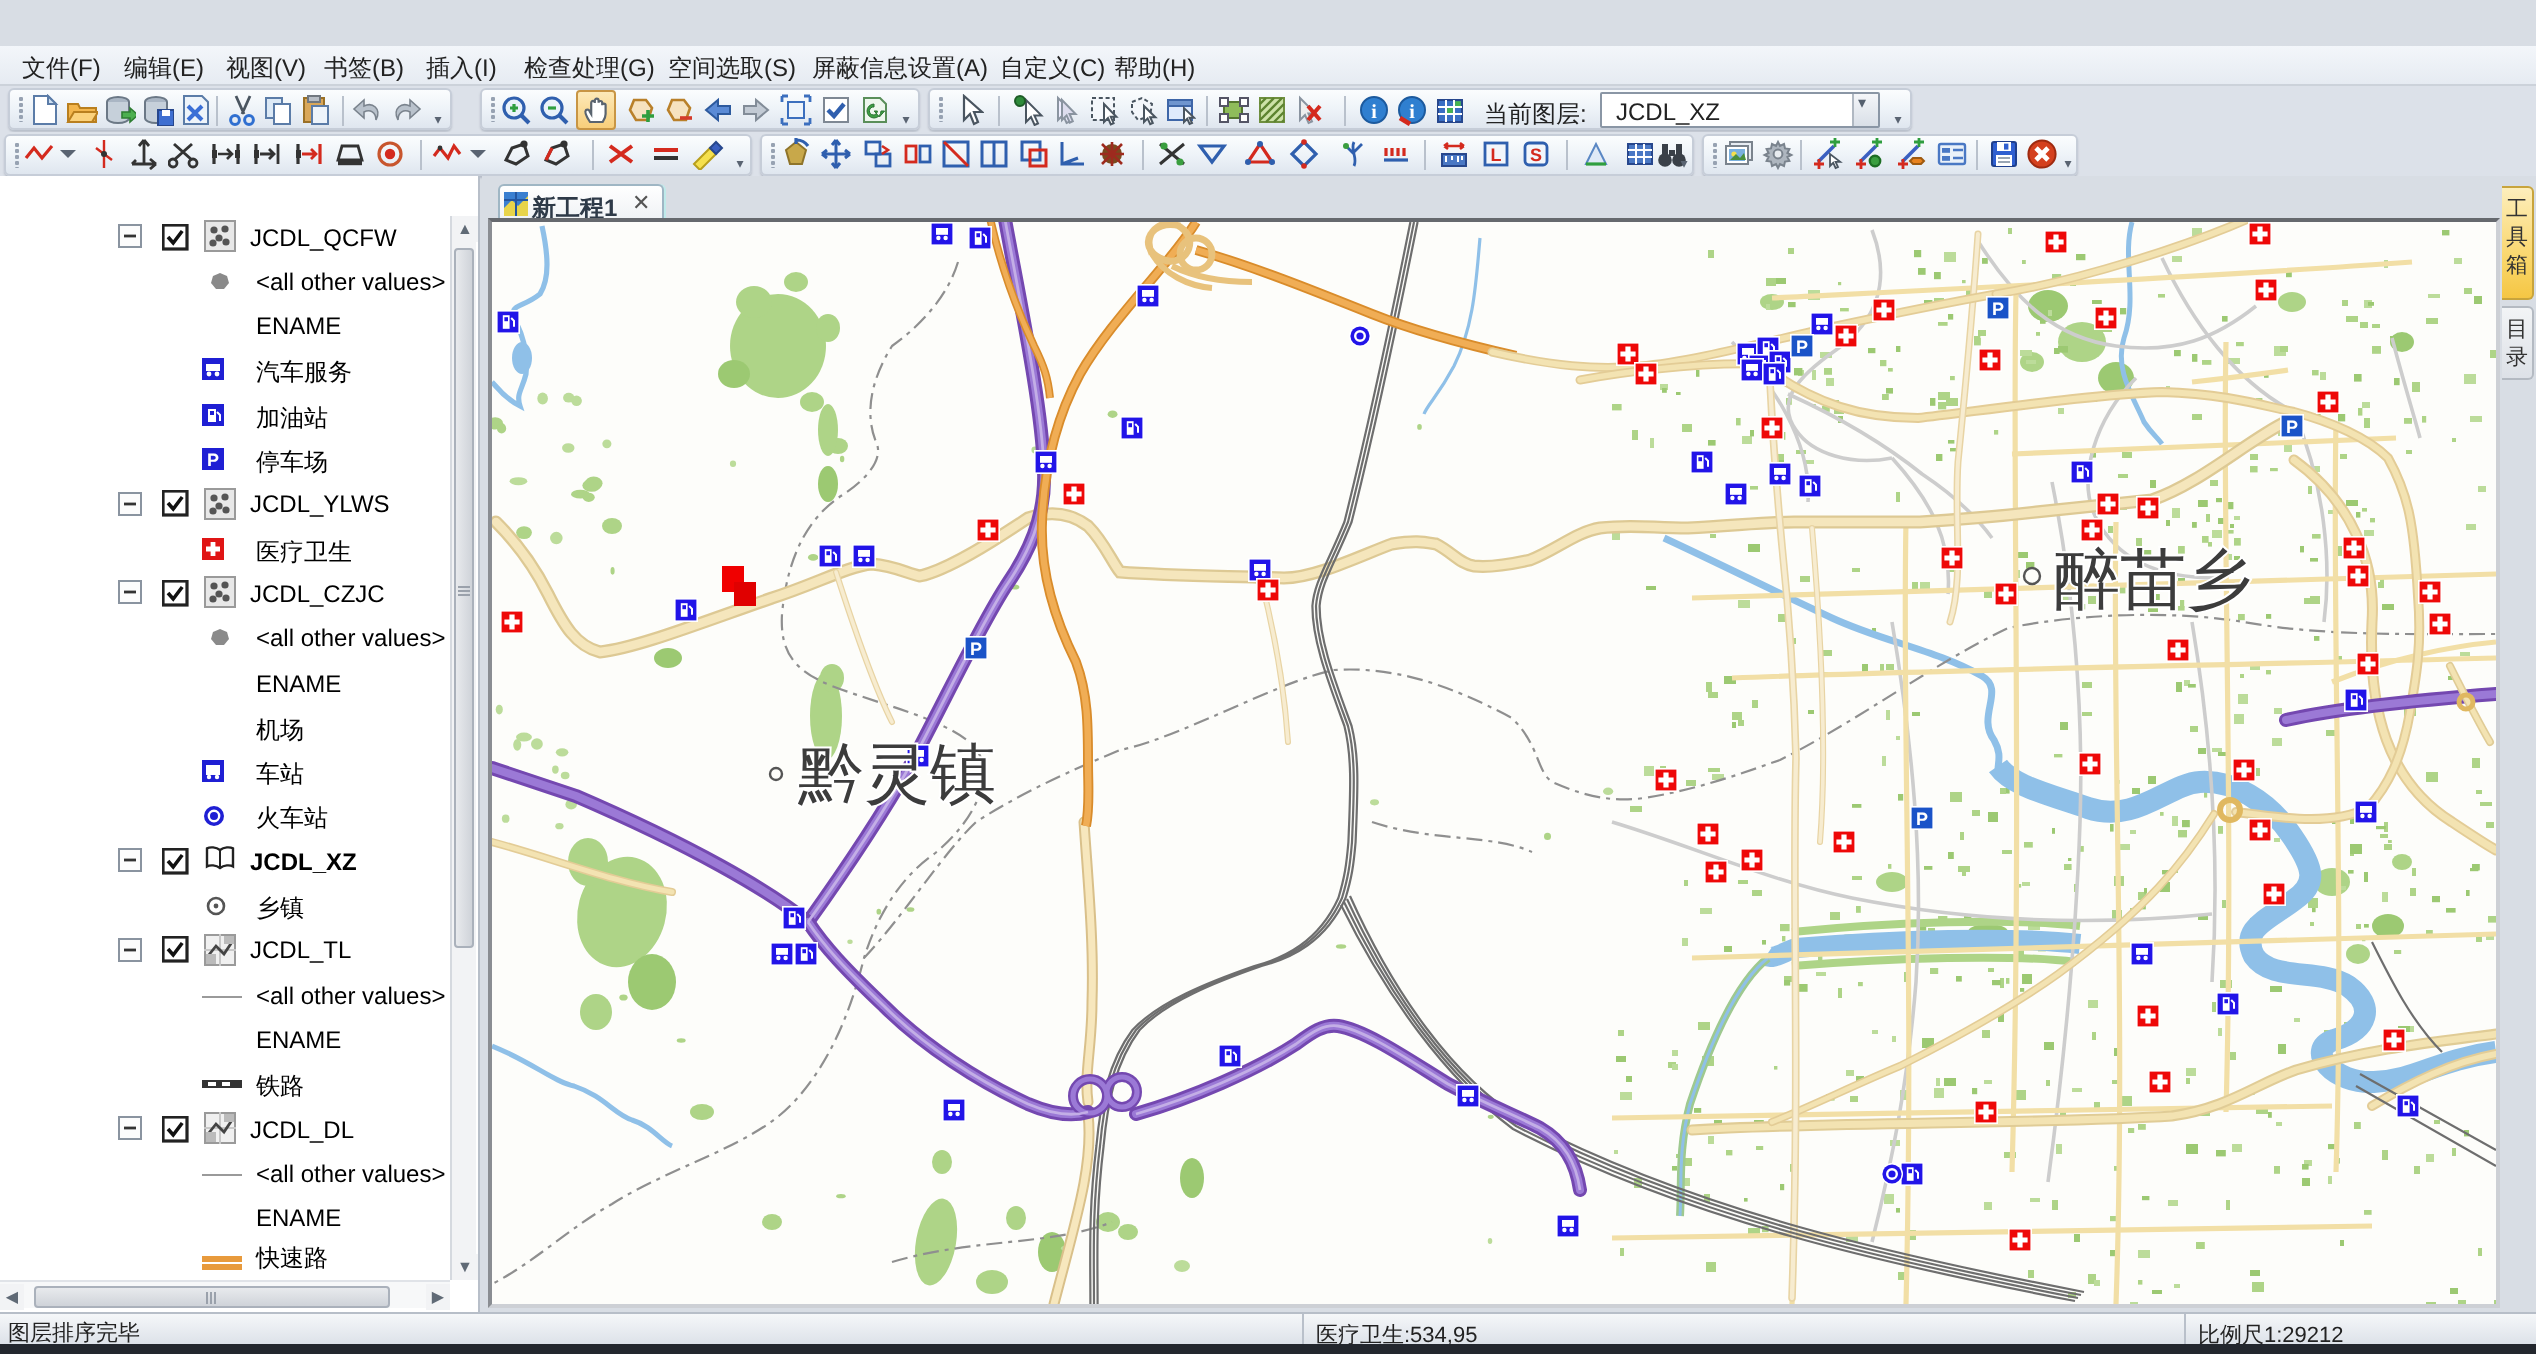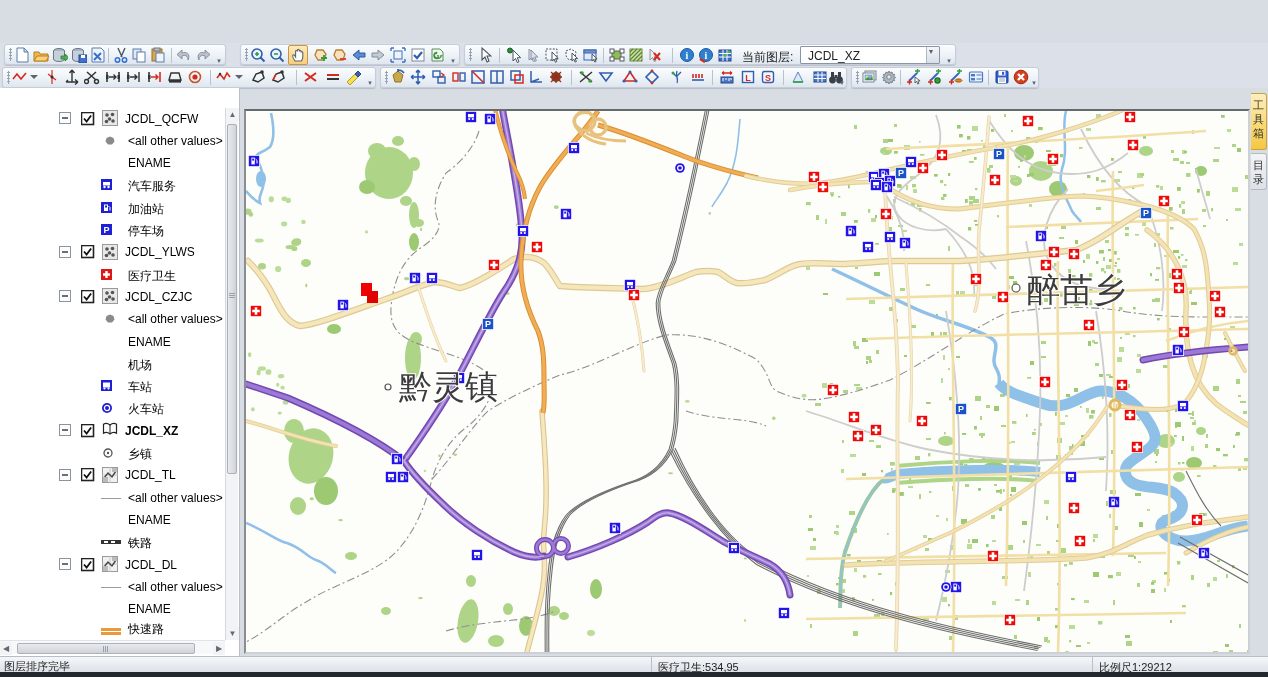--- a/index.html
+++ b/index.html
@@ -43,20 +43,32 @@
 #mapsvg{position:absolute;left:0px;top:0px;}
 
 #rtabs{left:1250px;top:88px;width:18px;height:568px;background:#d8dde4;}
 .rtab{position:absolute;left:1px;width:16px;border:1px solid #b4bac2;border-left:none;border-radius:0 3px 3px 0;font-size:11px;color:#333;text-align:center;padding-top:4px;}
 .rtab div{height:14px;line-height:14px;}
 #rtab1{top:5px;height:57px;background:linear-gradient(180deg,#fdeebc,#f9d464 70%,#f5c644);border-color:#c8a43c;}
 #rtab2{top:65px;height:37px;background:linear-gradient(180deg,#f2f4f6,#dde1e7);}
 
 </style></head><body>
 <div id="win">
+    <div id="menu" class="abs">
+      <span style="left:11px">文件(F)</span>
+      <span style="left:62px">编辑(E)</span>
+      <span style="left:113px">视图(V)</span>
+      <span style="left:162px">书签(B)</span>
+      <span style="left:213px">插入(I)</span>
+      <span style="left:262px">检查处理(G)</span>
+      <span style="left:334px">空间选取(S)</span>
+      <span style="left:406px">屏蔽信息设置(A)</span>
+      <span style="left:500px">自定义(C)</span>
+      <span style="left:557px">帮助(H)</span>
+    </div>
     <div id="tb1" class="abs">
       <div class="grp" style="left:4px;width:222px"></div>
       <span class="grip" style="left:9px;top:5px"></span>
       <span class="ic" style="left:14px;top:4px">
         <svg width="16" height="16" viewBox="0 0 16 16">
           <path d="M3,1 h7 l4,4 v10 h-11 z" fill="#fff" stroke="#5b7ca8"></path>
           <path d="M10,1 l4,4 h-4 z" fill="#cfe0f2" stroke="#5b7ca8"></path>
         </svg>
       </span>
       <span class="ic" style="left:33px;top:4px">
@@ -754,20 +766,31 @@
         <span class="sbtn" style="left:0;top:0;width:13px;height:13px;line-height:13px">▲</span>
         <span class="sbtn" style="left:0;bottom:0;width:13px;height:13px;line-height:13px">▼</span>
         <div class="thumb" style="left:1px;top:16px;width:10px;height:350px"></div>
         <div class="abs" style="left:3px;top:185px;width:6px;height:1px;background:#9aa1ab;box-shadow:0 2px 0 #9aa1ab,0 4px 0 #9aa1ab"></div>
       </div>
       <div id="hscroll">
         <span class="sbtn" style="left:0;top:1px;width:12px;height:13px;line-height:13px">◀</span>
         <span class="sbtn" style="right:0;top:1px;width:12px;height:13px;line-height:13px">▶</span>
         <div class="thumb thumbh" style="left:17px;top:2px;width:178px;height:11px"></div>
         <div class="abs" style="left:103px;top:5px;width:1px;height:6px;background:#9aa1ab;box-shadow:2px 0 0 #9aa1ab,4px 0 0 #9aa1ab"></div>
+      </div>
+    </div>
+    <div id="tabbar" class="abs">
+      <div id="tab1">
+        <svg style="position:absolute;left:2px;top:3px" width="12" height="12">
+          <rect width="12" height="12" fill="#3a7fd0"></rect>
+          <path d="M0,8 l4,-4 3,3 5,-5 v10 h-12 z" fill="#e8d44a"></path>
+          <path d="M0,4 h12 M6,0 v12" stroke="#2456a0"></path>
+        </svg>
+        <span class="tt">新工程1</span>
+        <span class="tx">✕</span>
       </div>
     </div>
     <div id="rtabs" class="abs">
       <div class="rtab" id="rtab1">
         <div>工</div>
         <div>具</div>
         <div>箱</div>
       </div>
       <div class="rtab" id="rtab2">
         <div>目</div>

